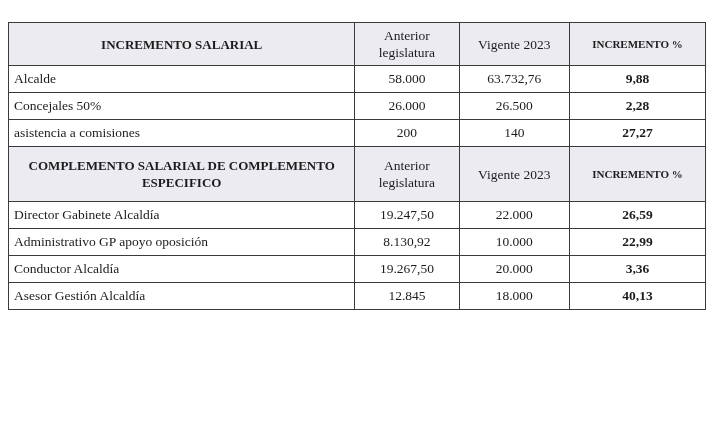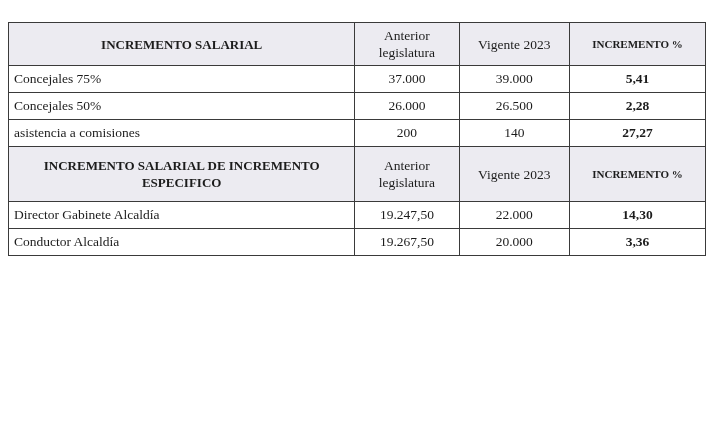--- a/index.html
+++ b/index.html
@@ -32,50 +32,62 @@
   </colgroup>
   <tbody>
 
     <tr class="hdr">
       <th class="title">INCREMENTO SALARIAL</th>
       <th>Anterior legislatura</th>
       <th>Vigente 2023</th>
       <th class="pct">INCREMENTO %</th>
     </tr>
     <tr class="row">
-      <td class="label">Concejales 75%</td>
-      <td class="num">37.000</td>
-      <td class="num">39.000</td>
-      <td class="inc">5,41</td>
+      <td class="label">Alcalde</td>
+      <td class="num">58.000</td>
+      <td class="num">63.732,76</td>
+      <td class="inc">9,88</td>
     </tr>
     <tr class="row">
       <td class="label">Concejales 50%</td>
       <td class="num">26.000</td>
       <td class="num">26.500</td>
       <td class="inc">2,28</td>
     </tr>
     <tr class="row">
       <td class="label">asistencia a comisiones</td>
       <td class="num">200</td>
       <td class="num">140</td>
       <td class="inc">27,27</td>
     </tr>
 
     <tr class="hdr hdr2">
-      <th class="title">INCREMENTO SALARIAL DE INCREMENTO ESPECIFICO</th>
+      <th class="title">COMPLEMENTO SALARIAL DE COMPLEMENTO ESPECIFICO</th>
       <th>Anterior legislatura</th>
       <th>Vigente 2023</th>
       <th class="pct">INCREMENTO %</th>
     </tr>
     <tr class="row">
       <td class="label">Director Gabinete Alcaldía</td>
       <td class="num">19.247,50</td>
       <td class="num">22.000</td>
-      <td class="inc">14,30</td>
+      <td class="inc">26,59</td>
+    </tr>
+    <tr class="row">
+      <td class="label">Administrativo GP apoyo oposición</td>
+      <td class="num">8.130,92</td>
+      <td class="num">10.000</td>
+      <td class="inc">22,99</td>
     </tr>
     <tr class="row">
       <td class="label">Conductor Alcaldía</td>
       <td class="num">19.267,50</td>
       <td class="num">20.000</td>
       <td class="inc">3,36</td>
     </tr>
+    <tr class="row">
+      <td class="label">Asesor Gestión Alcaldía</td>
+      <td class="num">12.845</td>
+      <td class="num">18.000</td>
+      <td class="inc">40,13</td>
+    </tr>
   </tbody>
 </table>
 
 </body></html>

